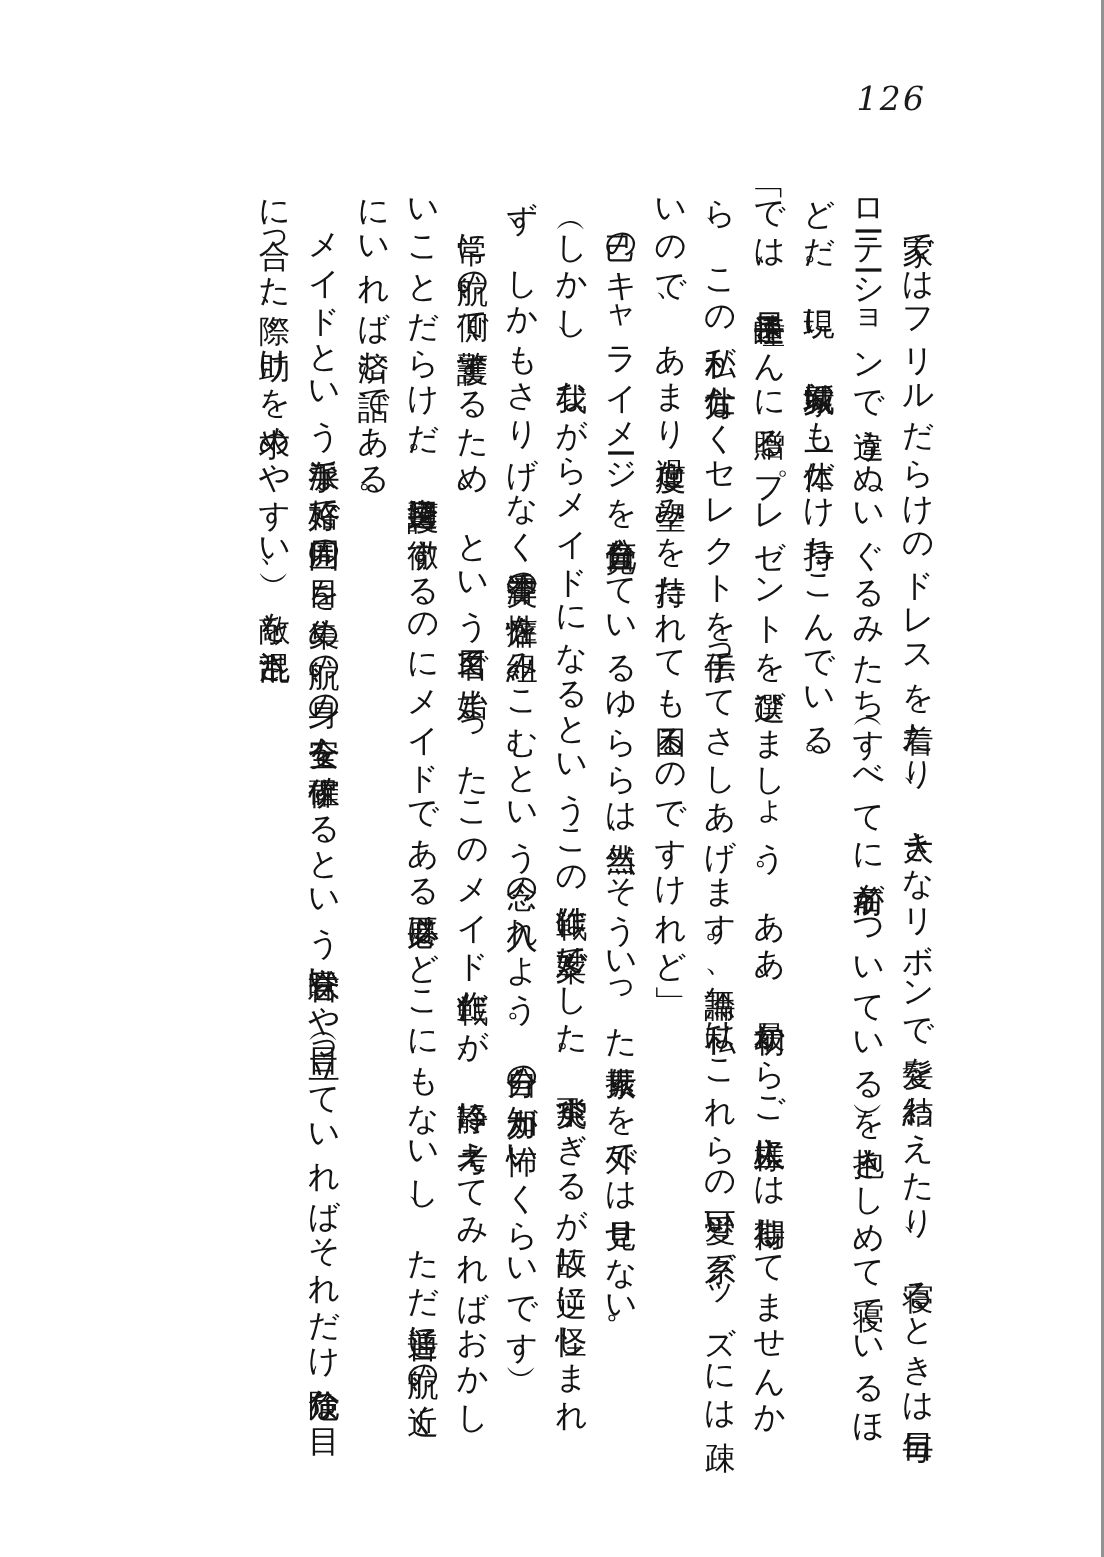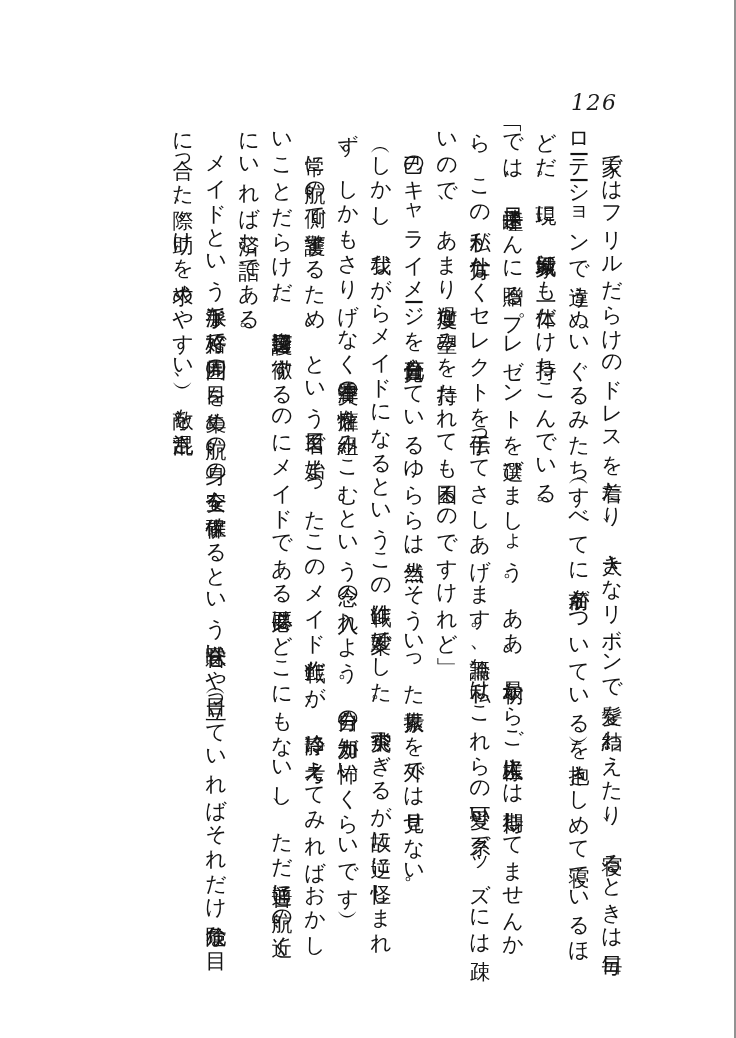--- a/index.html
+++ b/index.html
@@ -18,21 +18,20 @@
     background: #ffffff;
   }
   .page-number {
     position: absolute;
     top: 54px;
     left: 571px;
     font-size: 22px;
     font-style: italic;
     color: #1b1b1b;
     letter-spacing: 1.5px;
-    margin-top: 36px;
   }
   .text-block {
     position: absolute;
     top: 118px;
     left: 64px;
     width: 564px;
     height: 842px;
     writing-mode: vertical-rl;
     text-orientation: mixed;
     font-size: 21px;

